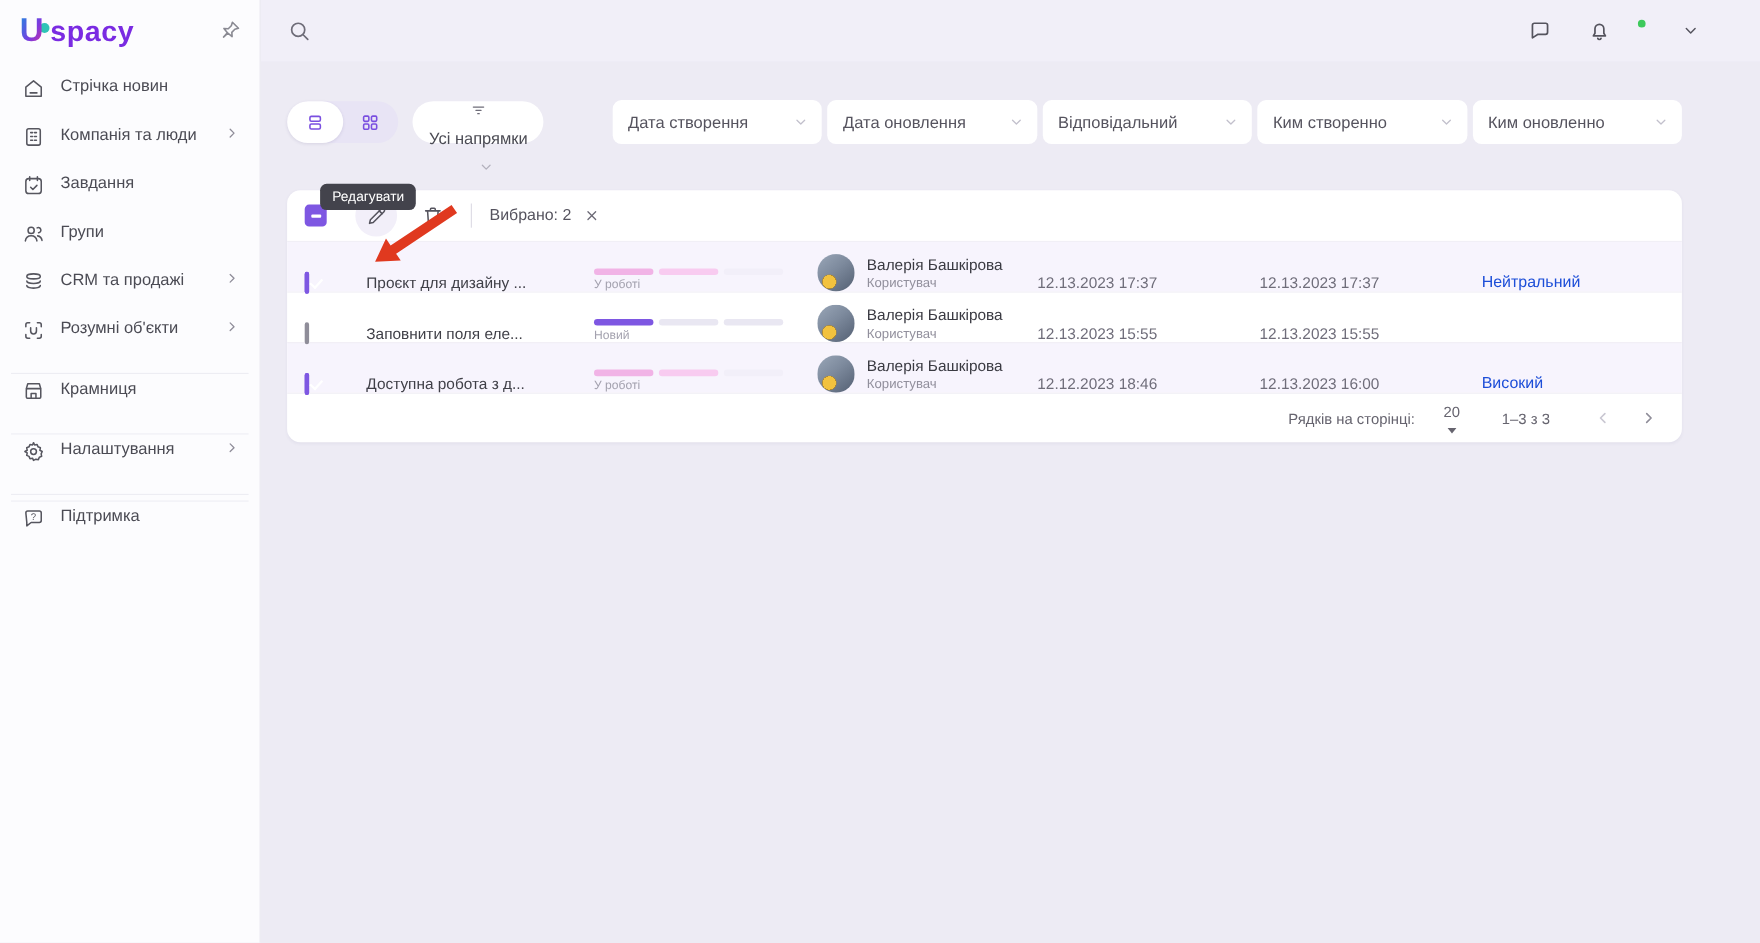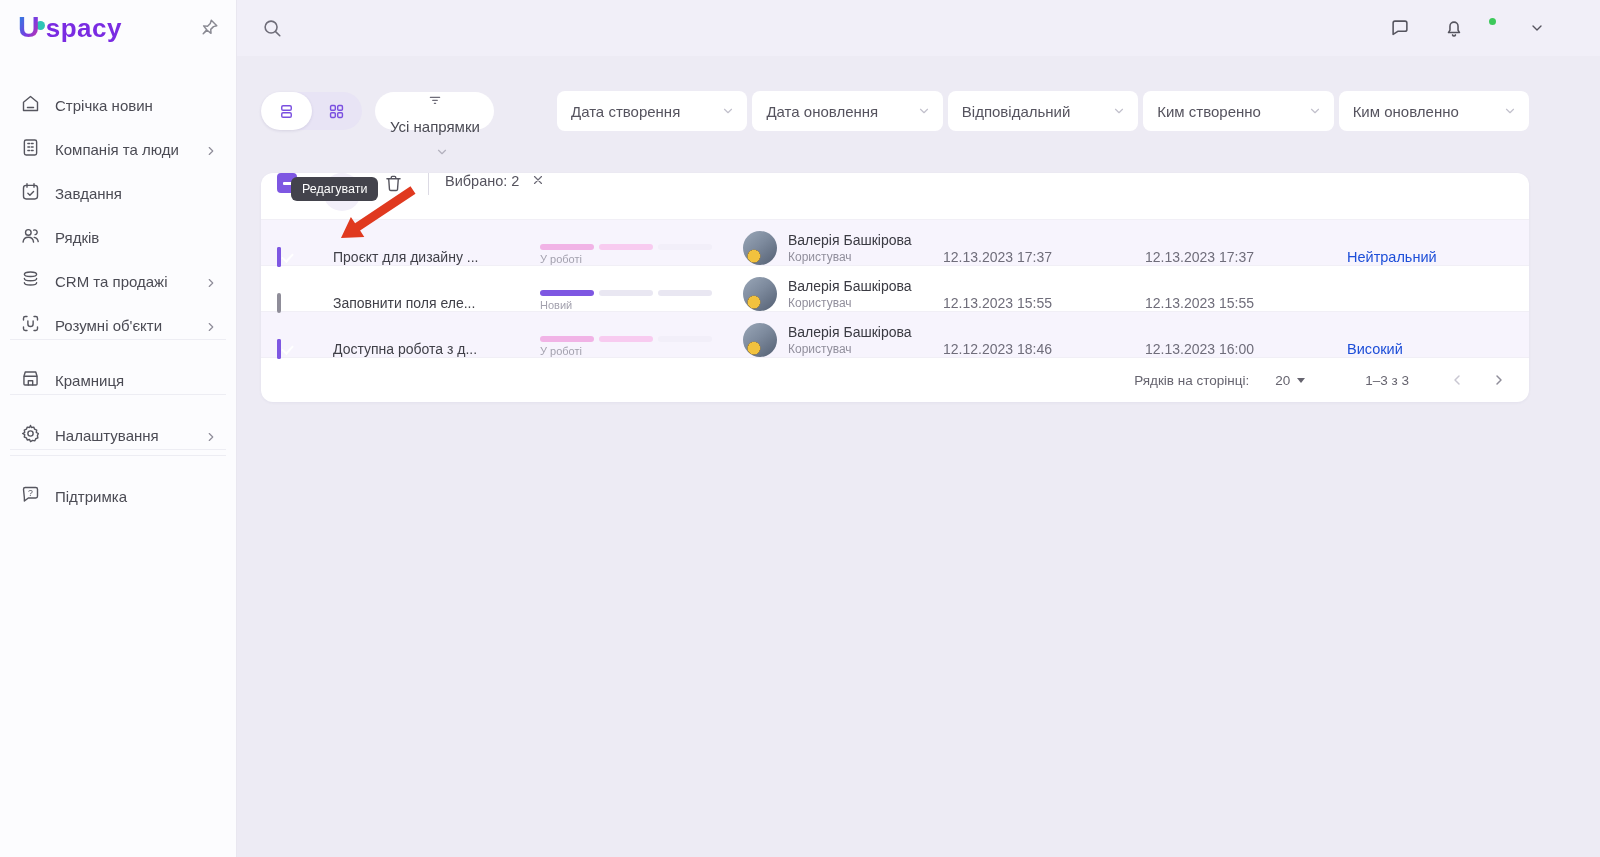--- a/index.html
+++ b/index.html
@@ -7,21 +7,21 @@
 
   
   .sidebar { position:absolute; left:0; top:0; bottom:0; width:237px; background:#fcfcfe; border-right:1px solid #e9e7f0; z-index:5; }
   .sidebar-header { height:56px; display:flex; align-items:center; justify-content:space-between; padding:0 16px 0 18px; }
   .logo { display:flex; align-items:baseline; font-weight:bold; }
   .logo-u { font-size:30px; line-height:30px; background:linear-gradient(120deg,#2f7de0 10%,#7a3be0 55%,#d2309f 95%); -webkit-background-clip:text; background-clip:text; color:transparent; position:relative; }
   .logo-dot { width:9px; height:9px; border-radius:50%; background:#2ec4b6; display:inline-block; margin:0 1px 14px -4px; align-self:flex-end; }
   .logo-rest { font-size:26px; color:#7a2be2; letter-spacing:.5px; }
   .pin-btn { color:#8a8a93; width:22px; height:22px; cursor:pointer; }
   .nav { padding-top:14px; }
-  .nav-item { height:44px; display:flex; align-items:flex-end; padding:0 18px 0 20px; gap:14px; color:#4b4b54; font-size:15px; cursor:pointer; }
+  .nav-item { height:44px; display:flex; align-items:flex-start; padding:0 18px 0 20px; gap:14px; color:#4b4b54; font-size:15px; cursor:pointer; }
   .nav-item .ni { width:21px; height:21px; color:#56565f; flex:0 0 auto; }
   .nav-item .chev { margin-left:auto; width:14px; height:14px; color:#8f8d99; }
   .nav-divider { height:1px; background:#ededf3; margin:5px 10px; }
 
   
   .topbar { position:absolute; left:237px; right:0; top:0; height:56px; background:#f1eff8; display:flex; align-items:center; padding:0 55px 0 24px; }
   .tb-search { width:22px; height:22px; color:#6e6c78; cursor:pointer; }
   .tb-right { margin-left:auto; display:flex; align-items:center; gap:32px; }
   .tb-icon { width:22px; height:22px; color:#55545e; cursor:pointer; }
   .tb-avatar-wrap { position:relative; cursor:pointer; }
@@ -54,21 +54,21 @@
   .vt-seg svg { width:19px; height:19px; }
   .direction-dd { margin-left:13px; height:38px; background:#fff; border-radius:19px; padding:0 14px 0 15px; display:flex; align-items:center; gap:10px; font-size:15px; color:#4b4b54; cursor:pointer;flex-direction:column; }
   .direction-dd .fi { width:16px; height:16px; color:#6e6c78; }
   .direction-dd .dd-caret { width:14px; height:14px; color:#b3b1bd; margin-left:14px; }
   .dd-group { flex:1; display:flex; gap:5px; }
   .filter-dd { flex:1; height:40px; background:#fff; border-radius:8px; display:flex; align-items:center; justify-content:space-between; padding:0 12px 0 14px; font-size:15px; color:#55535e; cursor:pointer; }
   .filter-dd .dd-caret { width:14px; height:14px; color:#c2c0cc; }
 
   
   .table-card { margin-top:42px; background:#fff; border-radius:12px; box-shadow:0 1px 3px rgba(70,60,120,.06); overflow:hidden; }
-  .sel-toolbar { height:46px; display:flex; padding:0 16px; }
+  .sel-toolbar { height:46px; display:flex; align-items:center; padding:0 16px; }
   .cb { width:20px; height:20px; border-radius:4px; border:2px solid #8f8d99; background:#fff; position:relative; cursor:pointer; flex:0 0 auto; }
   .cb.checked, .cb.indet { background:#7e57e2; border-color:#7e57e2; }
   .cb.checked::after { content:""; position:absolute; left:5px; top:1.5px; width:5px; height:9px; border:solid #fff; border-width:0 2px 2px 0; transform:rotate(42deg); }
   .cb.indet::after { content:""; position:absolute; left:3.5px; top:7px; width:9px; height:2.5px; background:#fff; border-radius:1px; }
   .tool-ic { width:21px; height:21px; color:#55545e; cursor:pointer; }
   .pencil-wrap { margin-left:26px; width:38px; height:38px; border-radius:50%; background:#f2eff9; display:flex; align-items:center; justify-content:center; cursor:pointer; }
   .trash-wrap { margin-left:22px; cursor:pointer; }
   .v-div { width:1px; height:22px; background:#dcdae4; margin-left:24px; }
   .sel-label { margin-left:16px; font-size:14.5px; color:#55535e; }
   .sel-close { margin-left:12px; width:14px; height:14px; color:#6b6975; cursor:pointer; }
@@ -85,28 +85,28 @@
   .seg { height:6px; border-radius:3px; flex:1; }
   .prog-status { font-size:11px; color:#a3a1ae; margin-top:3px; }
   .row-avatar { width:34px; height:34px; border-radius:50%; flex:0 0 auto; background:
       radial-gradient(circle at 32% 74%, #f2c23e 0 6px, #b98a1e 0 0, transparent 7px),
       linear-gradient(140deg,#9aa7b8 0%,#7d8a9d 45%,#535f72 100%); }
   .user-texts { margin-left:11px; }
   .u-name { font-size:14px; color:#3a3a42; }
   .u-role { font-size:12px; color:#918f9c; margin-top:2px; }
 
   .pag-row { height:45px; border-top:1px solid #f1eff6; display:flex; align-items:center; justify-content:flex-end; color:#66646f; font-size:13.5px; padding-right:22px; }
-  .pp-select { display:flex; align-items:center; gap:7px; margin-left:26px; cursor:pointer; }
+  .pp-select { display:flex; align-items:center; gap:7px; margin-left:26px; cursor:pointer;flex-direction:column; }
   .pp-caret { width:0; height:0; border-left:4.5px solid transparent; border-right:4.5px solid transparent; border-top:5px solid #66646f; }
-  .pag-range { margin-left:60px; }
+  .pag-range { margin-left:38px; }
   .pag-prev { margin-left:40px; width:16px; height:16px; color:#c9c7d2; cursor:pointer; }
   .pag-next { margin-left:26px; width:16px; height:16px; color:#8f8d99; cursor:pointer; }
 
   
-  .tooltip { position:absolute; left:291px; top:177px; background:#43434c; color:#fff; font-size:12.5px; padding:5px 11px; border-radius:6px; z-index:10; }
+  .tooltip { position:absolute; left:291px; top:167px; background:#43434c; color:#fff; font-size:12.5px; padding:5px 11px; border-radius:6px; z-index:10; }
   .red-arrow { position:absolute; left:333px; top:186px; width:90px; height:60px; z-index:11; pointer-events:none; }
 </style>
 </head>
 <body>
 
 <div class="sidebar">
   <div class="sidebar-header">
     <div class="logo">
       <span class="logo-u">U</span>
         <span class="logo-dot"></span>
@@ -143,21 +143,21 @@
           </svg></span>
       <span>Завдання</span>
     </div>
     <div class="nav-item">
       <span class="ni"><svg viewBox="0 0 24 24" fill="none" stroke="currentColor" stroke-width="1.6" stroke-linecap="round">
             <circle cx="9.5" cy="8.5" r="3.2"></circle>
             <path d="M3.5 19.5c.5-3.5 3-5.5 6-5.5s5.5 2 6 5.5"></path>
             <path d="M15.7 5.9a2.7 2.7 0 1 1 1.5 5.1"></path>
             <path d="M16.2 14.2c2.6.4 4.2 2.1 4.6 4.8"></path>
           </svg></span>
-      <span>Рядків</span>
+      <span>Групи</span>
     </div>
     <div class="nav-item">
       <span class="ni"><svg viewBox="0 0 24 24" fill="none" stroke="currentColor" stroke-width="1.6" stroke-linecap="round">
             <ellipse cx="12" cy="6" rx="7" ry="2.6"></ellipse>
             <path d="M5 10.8c0 1.4 3.1 2.6 7 2.6s7-1.2 7-2.6"></path>
             <path d="M5 15.6c0 1.4 3.1 2.6 7 2.6s7-1.2 7-2.6"></path>
           </svg></span>
       <span>CRM та продажі</span>
       <span class="chev"><svg viewBox="0 0 24 24" fill="none" stroke="currentColor" stroke-width="2" stroke-linecap="round" stroke-linejoin="round">
             <path d="M9 6l6 6-6 6"></path>

